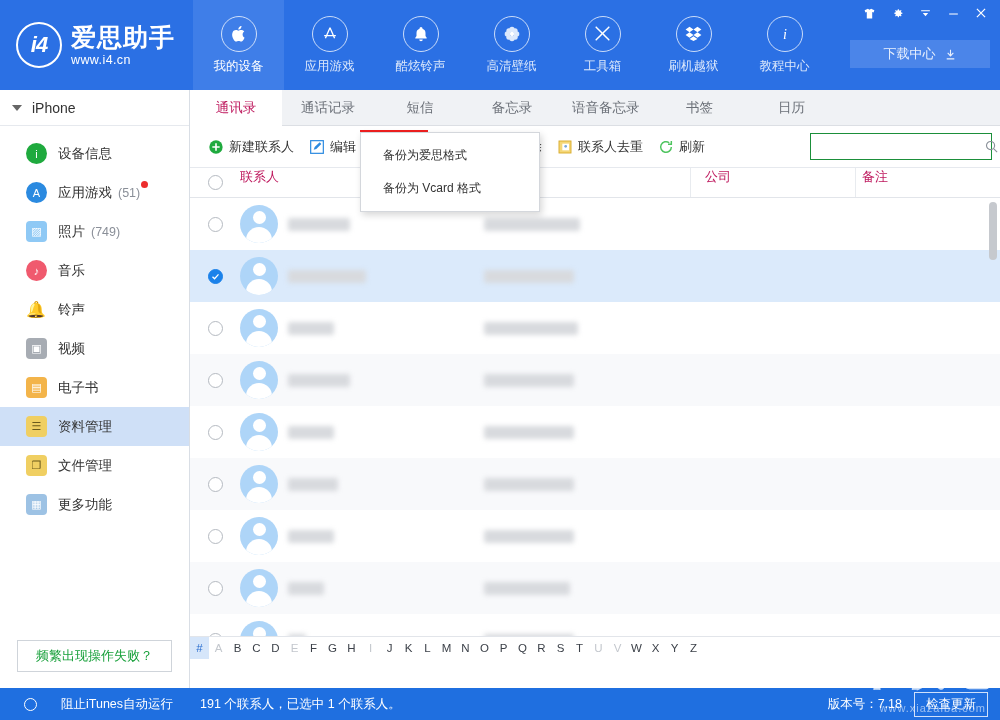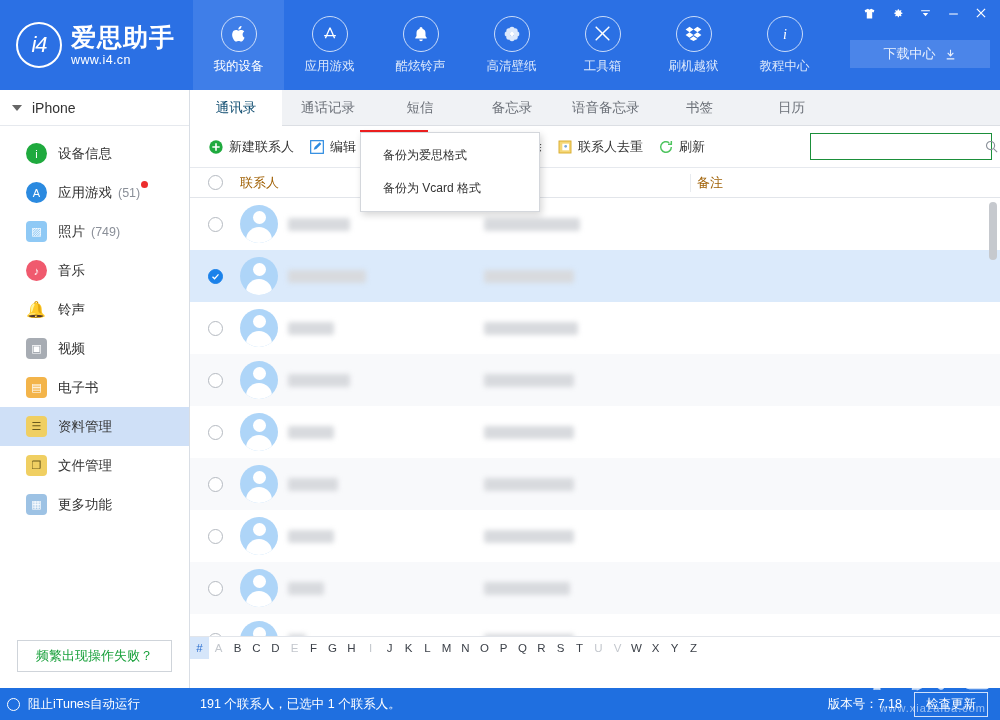--- a/index.html
+++ b/index.html
@@ -17,21 +17,21 @@
     background: #2b70e4;
   }
   .logo-zone {
     position: absolute; left: 0; top: 0; width: 190px; height: 90px;
     display: flex; align-items: center; padding-left: 16px;
   }
   .logo-circle {
     width: 46px; height: 46px; border-radius: 50%;
     border: 2.5px solid #fff;
     display: flex; align-items: center; justify-content: center;
-    color: #fff; font-size: 22px; font-weight: normal; font-style: italic;
+    color: #fff; font-size: 22px; font-weight: bold; font-style: italic;
     letter-spacing: -1px;
   }
   .logo-text { margin-left: 9px; color: #fff; }
   .logo-cn { font-size: 25px; font-weight: bold; letter-spacing: 1px; line-height: 1.15; }
   .logo-url { font-size: 12.5px; letter-spacing: 0.4px; margin-top: 1px; }
 
   .navitems { position: absolute; left: 193px; top: 0; height: 90px; display: flex; }
   .navitem {
     width: 91px; height: 90px;
     display: flex; flex-direction: column; align-items: center; justify-content: center;
@@ -103,21 +103,21 @@
   .main { position: absolute; left: 190px; top: 90px; width: 810px; height: 598px; background: #fff; }
 
   .tabbar {
     height: 36px; background: #f0f2f5; border-bottom: 1px solid #dcdfe4;
     display: flex; align-items: stretch;
   }
   .tab {
     min-width: 92px; padding: 0 14px; display: flex; align-items: center; justify-content: center;
     font-size: 13.5px; color: #6b7078; cursor: pointer;
   }
-  .tab.active { background: #fff; color: #0c4a6e; border-bottom: 1px solid #fff; margin-bottom: -1px; }
+  .tab.active { background: #fff; color: #be185d; border-bottom: 1px solid #fff; margin-bottom: -1px; }
 
   .toolbar {
     height: 42px; display: flex; align-items: center; padding-left: 10px; position: relative;
     border-bottom: 1px solid #e6e9ee;
   }
   .tbtn {
     display: flex; align-items: center; gap: 5px; height: 28px; padding: 0 7px;
     font-size: 13px; color: #333; cursor: pointer; position: relative;
   }
   .tbtn .ti { width: 17px; height: 17px; display: flex; align-items: center; justify-content: center; }
@@ -137,22 +137,22 @@
   .dropdown {
     position: absolute; left: 170px; top: 42px; width: 180px;
     background: #fff; border: 1px solid #d4d7dc;
     box-shadow: 2px 3px 7px rgba(0,0,0,0.16); z-index: 40;
     padding: 6px 0;
   }
   .ddi { height: 33px; display: flex; align-items: center; padding-left: 22px; font-size: 12px; color: #333; cursor: pointer; }
 
   
   .thead {
-    height: 30px; display: flex; align-items: center; border-bottom: 1px solid #e2e5ea;
-    font-size: 13px; color: #a16207; background: #fff;
+    height: 30px; display: flex; border-bottom: 1px solid #e2e5ea;
+    font-size: 13px; color: #be185d; background: #fff;
   }
   .ck-cell { width: 50px; display: flex; align-items: center; justify-content: center; flex: 0 0 50px; }
   .ckbox { width: 15px; height: 15px; border-radius: 50%; border: 1px solid #b5bac1; background: #fff; cursor: pointer; }
   .ckbox.checked {
     background: #1b82ea; border-color: #1b82ea;
     display: flex; align-items: center; justify-content: center;
   }
   .col-name { width: 230px; flex: 0 0 230px; padding-left: 50px; }
   .col-phone { width: 220px; flex: 0 0 220px; border-left: 1px solid #e8ebef; padding-left: 14px; }
   .col-comp { width: 165px; flex: 0 0 165px; border-left: 1px solid #e8ebef; padding-left: 14px; }
@@ -187,21 +187,21 @@
     width: 19px; text-align: center; cursor: pointer; line-height: 22px; height: 22px;
   }
   .alpha.dim { color: #c3c7cd; }
   .alpha.on { background: #d6e6fa; color: #2b6fd0; }
 
   
   .statusbar {
     position: absolute; left: 0; bottom: 0; width: 1000px; height: 32px;
     background: #1f6fe0; color: #fff; display: flex; align-items: center; font-size: 12.5px;
   }
-  .sb-left { width: 190px; display: flex; align-items: center; padding-left: 7px; gap: 8px; cursor: pointer; }
+  .sb-left { width: 190px; display: flex; align-items: center; padding-left: 24px; gap: 24px; cursor: pointer; }
   .radio-o { width: 13px; height: 13px; border: 1.5px solid #fff; border-radius: 50%; flex: 0 0 13px; }
   .sb-mid { flex: 1; padding-left: 10px; }
   .sb-right { display: flex; align-items: center; gap: 12px; padding-right: 12px; }
   .upd-btn {
     border: 1px solid #cfe0fb; padding: 3px 11px; font-size: 12.5px; cursor: pointer; color: #fff;
   }
 
   
   .watermark {
     position: absolute; right: 8px; bottom: 22px; pointer-events: none;
@@ -508,20 +508,21 @@
         </span>
       </div>
     </div>
 
     <div class="thead">
       <div class="ck-cell">
         <div class="ckbox"></div>
       </div>
       <div class="col-name" style="padding-left:0">联系人</div>
       <div class="col-phone"></div>
+      <div class="col-comp">公司</div>
       <div class="col-note">备注</div>
     </div>
 
     <div class="tbody">
 
       <div class="trow">
         <div class="ck-cell">
             <div class="ckbox"></div>
           </div>
         <div class="namecell">

